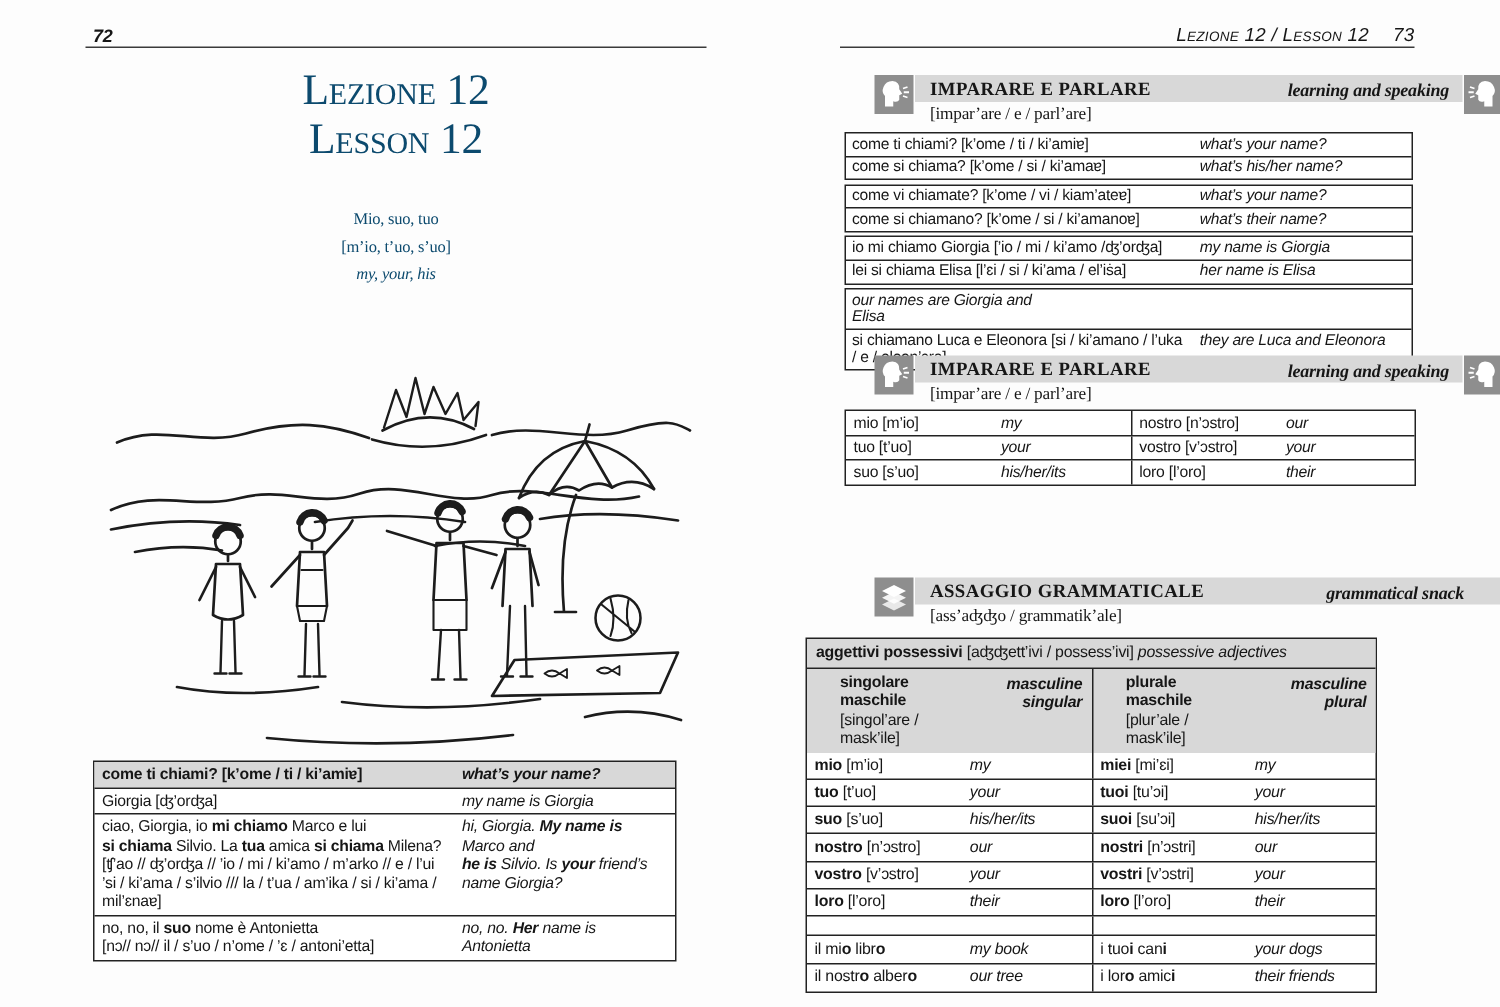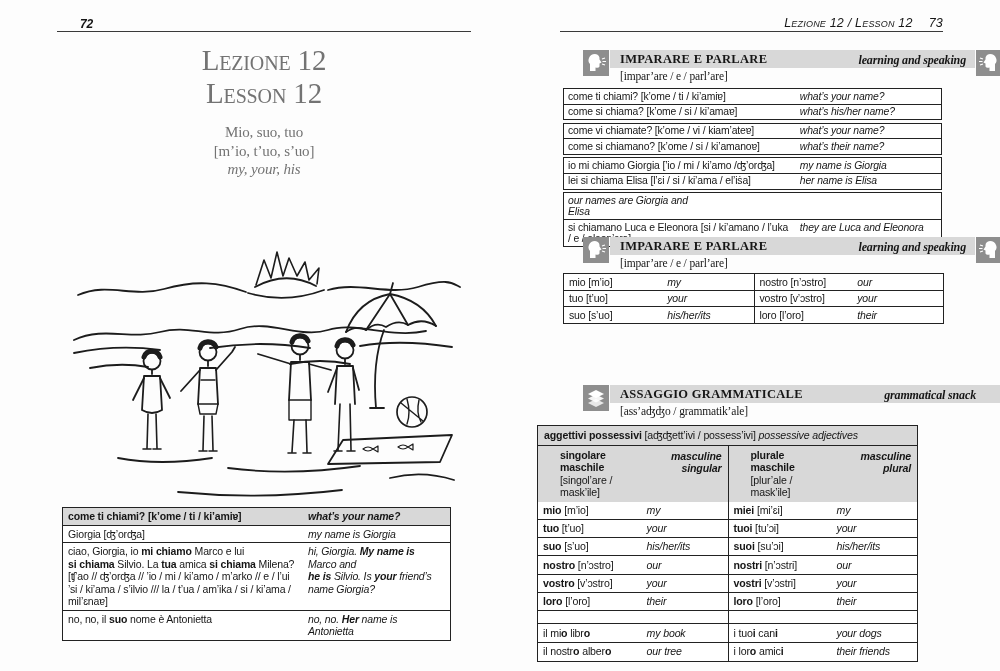--- a/index.html
+++ b/index.html
@@ -7,34 +7,34 @@
     width:1000px;height:671px;position:relative;background:#fdfdfd;
     font-family:"Liberation Sans",sans-serif;color:#161616;overflow:hidden;
     letter-spacing:-0.15px;
   }
   .abs{position:absolute}
   .b{font-weight:bold}
   .i{font-style:italic}
   .serif{font-family:"Liberation Serif",serif}
 
   
-  .pgnum-l{left:80px;top:17px;font:italic bold 12px "Liberation Sans",sans-serif}
+  .pgnum-l{left:62px;top:17px;font:italic bold 12px "Liberation Sans",sans-serif}
   .rule{border-top:1.6px solid #3a3a3a;height:0}
   .rule-l{left:57px;top:31px;width:414px}
   .rule-r{left:560px;top:31px;width:383px}
   .rp-head{left:560px;top:16px;width:383px;text-align:right;
     font:italic 12.5px "Liberation Sans",sans-serif;font-variant:small-caps;letter-spacing:0.2px}
   .rp-head .num{font-variant:normal;font-style:italic;margin-left:16px}
 
   
   .title-block{left:57px;top:44px;width:414px;text-align:center;
-    font-family:"Liberation Serif",serif;color:#737373}
+    font-family:"Liberation Serif",serif;color:#0c4a6e}
   .title-block .tl{font-size:29px;line-height:33px}
   .title-block .sc{font-variant:small-caps}
-  .subtitle{margin-top:13px;font-size:15px;line-height:18.5px}
+  .subtitle{margin-top:27px;font-size:11px;line-height:18.5px}
 
   
   .illus{left:60px;top:240px}
 
   
   .tcell{padding:2px 5px;box-sizing:border-box}
   .en{font-style:italic}
 
   
   .dlg{left:62px;top:507px;width:387px;border:1.5px solid #222;font-size:10.5px;line-height:12.5px;background:#fff}
@@ -179,20 +179,21 @@
       <div><span>’si / ki’ama / s’ilvio /// la / t’ua / am’ika / si / ki’ama / mil’ɛnaɐ]</span></div>
     </div>
     <div class="tcell c2 en">
       <div><span>hi, Giorgia. </span><span class="b">My name is</span><span> Marco and</span></div>
       <div><span class="b">he is</span><span> Silvio. Is </span><span class="b">your</span><span> friend’s name Giorgia?</span></div>
     </div>
   </div>
   <div class="dlg-row">
     <div class="tcell c1">
       <div><span>no, no, il </span><span class="b">suo</span><span> nome è Antonietta</span></div>
+      <div><span>[nɔ// nɔ// il / s’uo / n’ome / ’ɛ / antoni’etta]</span></div>
     </div>
     <div class="tcell c2 en">
       <div><span>no, no. </span><span class="b">Her</span><span> name is Antonietta</span></div>
     </div>
   </div>
 </div>
 
 <div class="abs rp-head">
   <span>Lezione 12 / Lesson 12</span><span class="num">73</span>
 </div>

